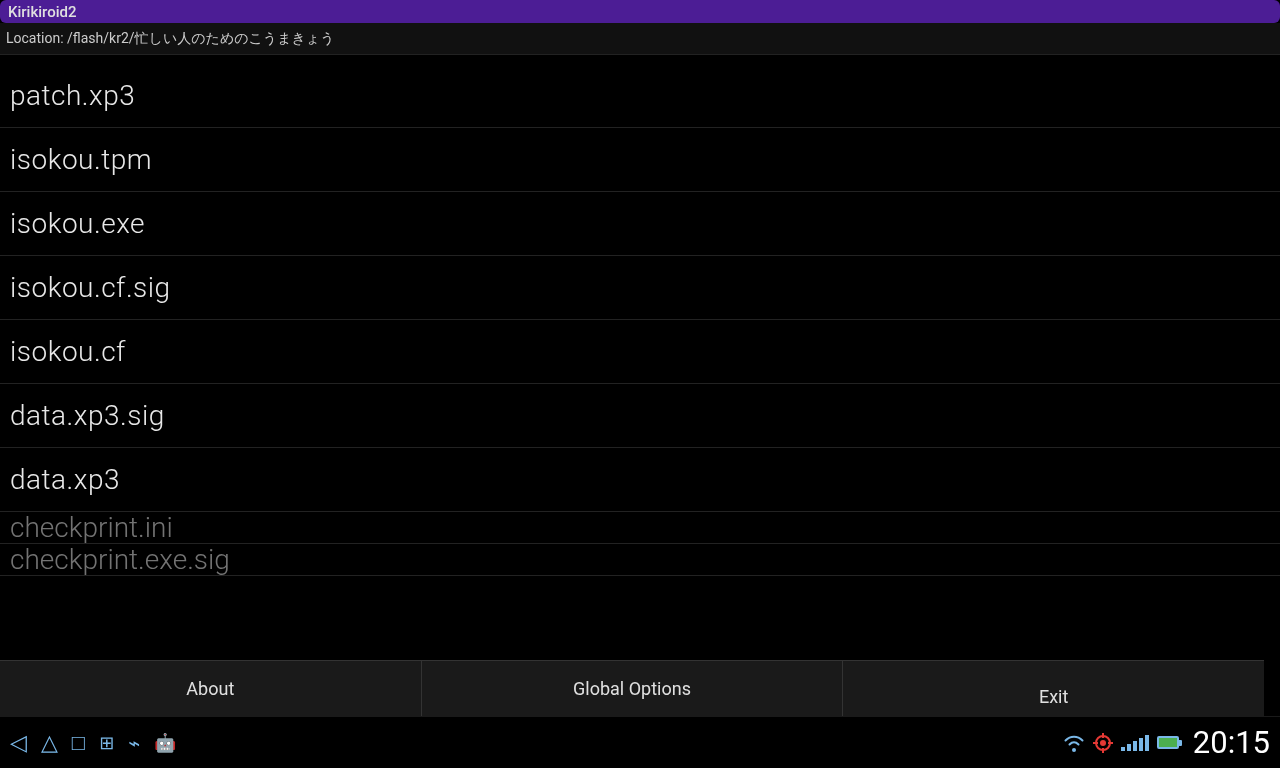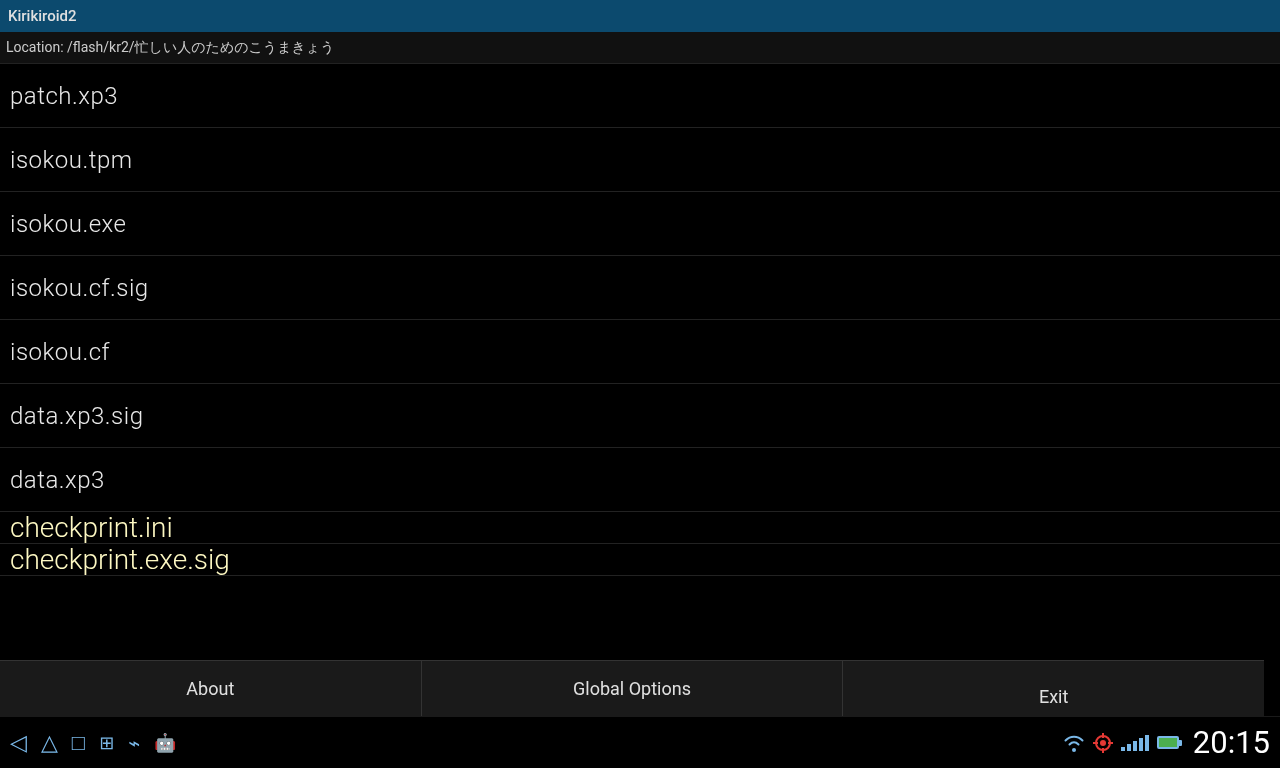--- a/index.html
+++ b/index.html
@@ -12,25 +12,26 @@
       width: 1280px;
       height: 768px;
       background: #000;
       font-family: 'Roboto', 'Droid Sans', Arial, sans-serif;
       overflow: hidden;
       position: relative;
     }
 
     
     #title-bar {
-      background: #0c4a6e;
-      height: 32px;
+      background: #4c1d95;
+      height: 23px;
       display: flex;
       align-items: center;
       padding: 0 8px;
+      border-radius: 6px;
     }
 
     #title-bar span {
       color: #e0e0e0;
       font-size: 15px;
       font-weight: 500;
     }
 
     
     #location-bar {
@@ -58,37 +59,37 @@
       border-bottom: 1px solid #222;
       height: 64px;
       display: flex;
       align-items: center;
       padding: 0 10px;
       cursor: pointer;
     }
 
     .file-item span {
       color: #e8e8e8;
-      font-size: 24px;
+      font-size: 28px;
       font-weight: 300;
       letter-spacing: 0.5px;
     }
 
     
     .file-item-partial {
       border-bottom: 1px solid #222;
       height: 32px;
       display: flex;
       align-items: center;
       padding: 0 10px;
       overflow: hidden;
     }
 
     .file-item-partial span {
-      color: #fef9c3;
+      color: #737373;
       font-size: 28px;
       font-weight: 300;
       text-align: center;
     }
 
     
     #action-bar {
       position: absolute;
       bottom: 52px;
       left: 0;

